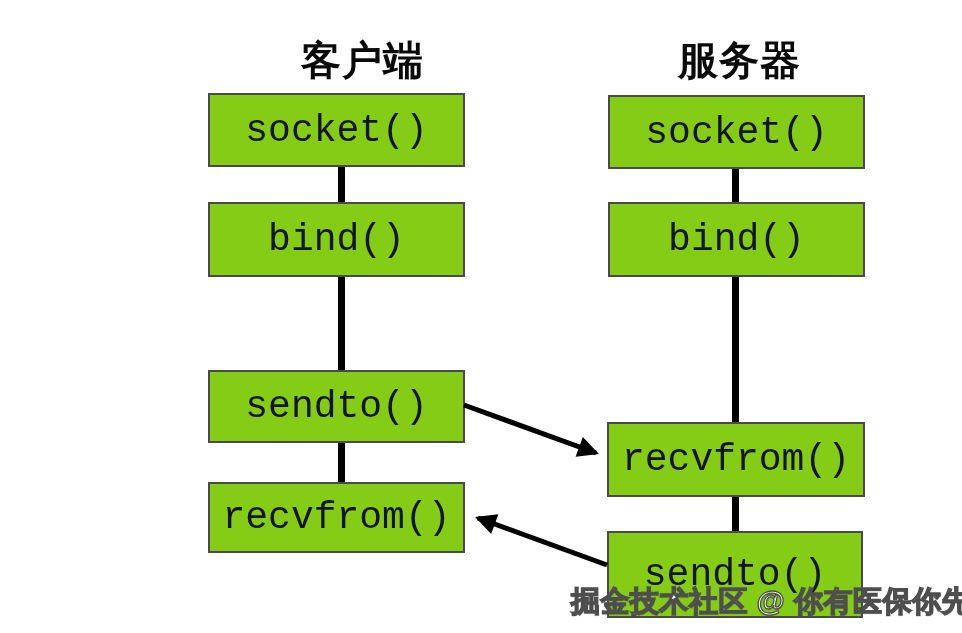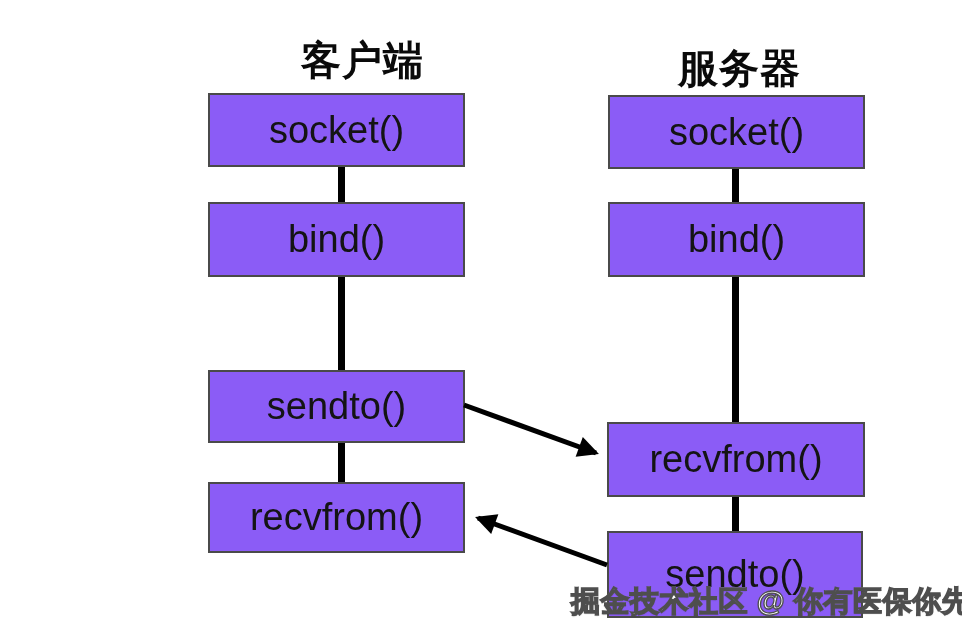--- a/index.html
+++ b/index.html
@@ -18,31 +18,31 @@
   .col-title {
     position: absolute;
     font-weight: bold;
     font-size: 40px;
     color: #0a0a0a;
     letter-spacing: 1px;
     white-space: nowrap;
     font-family: "Liberation Sans", "DejaVu Sans", sans-serif;
   }
   #client-title { left: 280px; top: 33px; margin-left: 21px; }
-  #server-title { left: 678px; top: 41px; }
+  #server-title { left: 678px; top: 33px; }
 
   .fbox {
     position: absolute;
-    background: #8b5cf6;
+    background: #84cc16;
     border: 2px solid #4a4a4a;
     box-sizing: border-box;
     display: flex;
     align-items: center;
     justify-content: center;
-    font-family: Liberation Sans, sans-serif;
+    font-family: Liberation Mono, monospace;
     font-size: 38px;
     color: #141414;
     z-index: 2;
   }
   #c-socket   { left: 208px; top:  93px; width: 257px; height: 74px; }
   #c-bind     { left: 208px; top: 202px; width: 257px; height: 75px; }
   #c-sendto   { left: 208px; top: 370px; width: 257px; height: 73px; }
   #c-recvfrom { left: 208px; top: 482px; width: 257px; height: 71px; }
   #s-socket   { left: 608px; top:  95px; width: 257px; height: 74px; }
   #s-bind     { left: 608px; top: 202px; width: 257px; height: 75px; }

